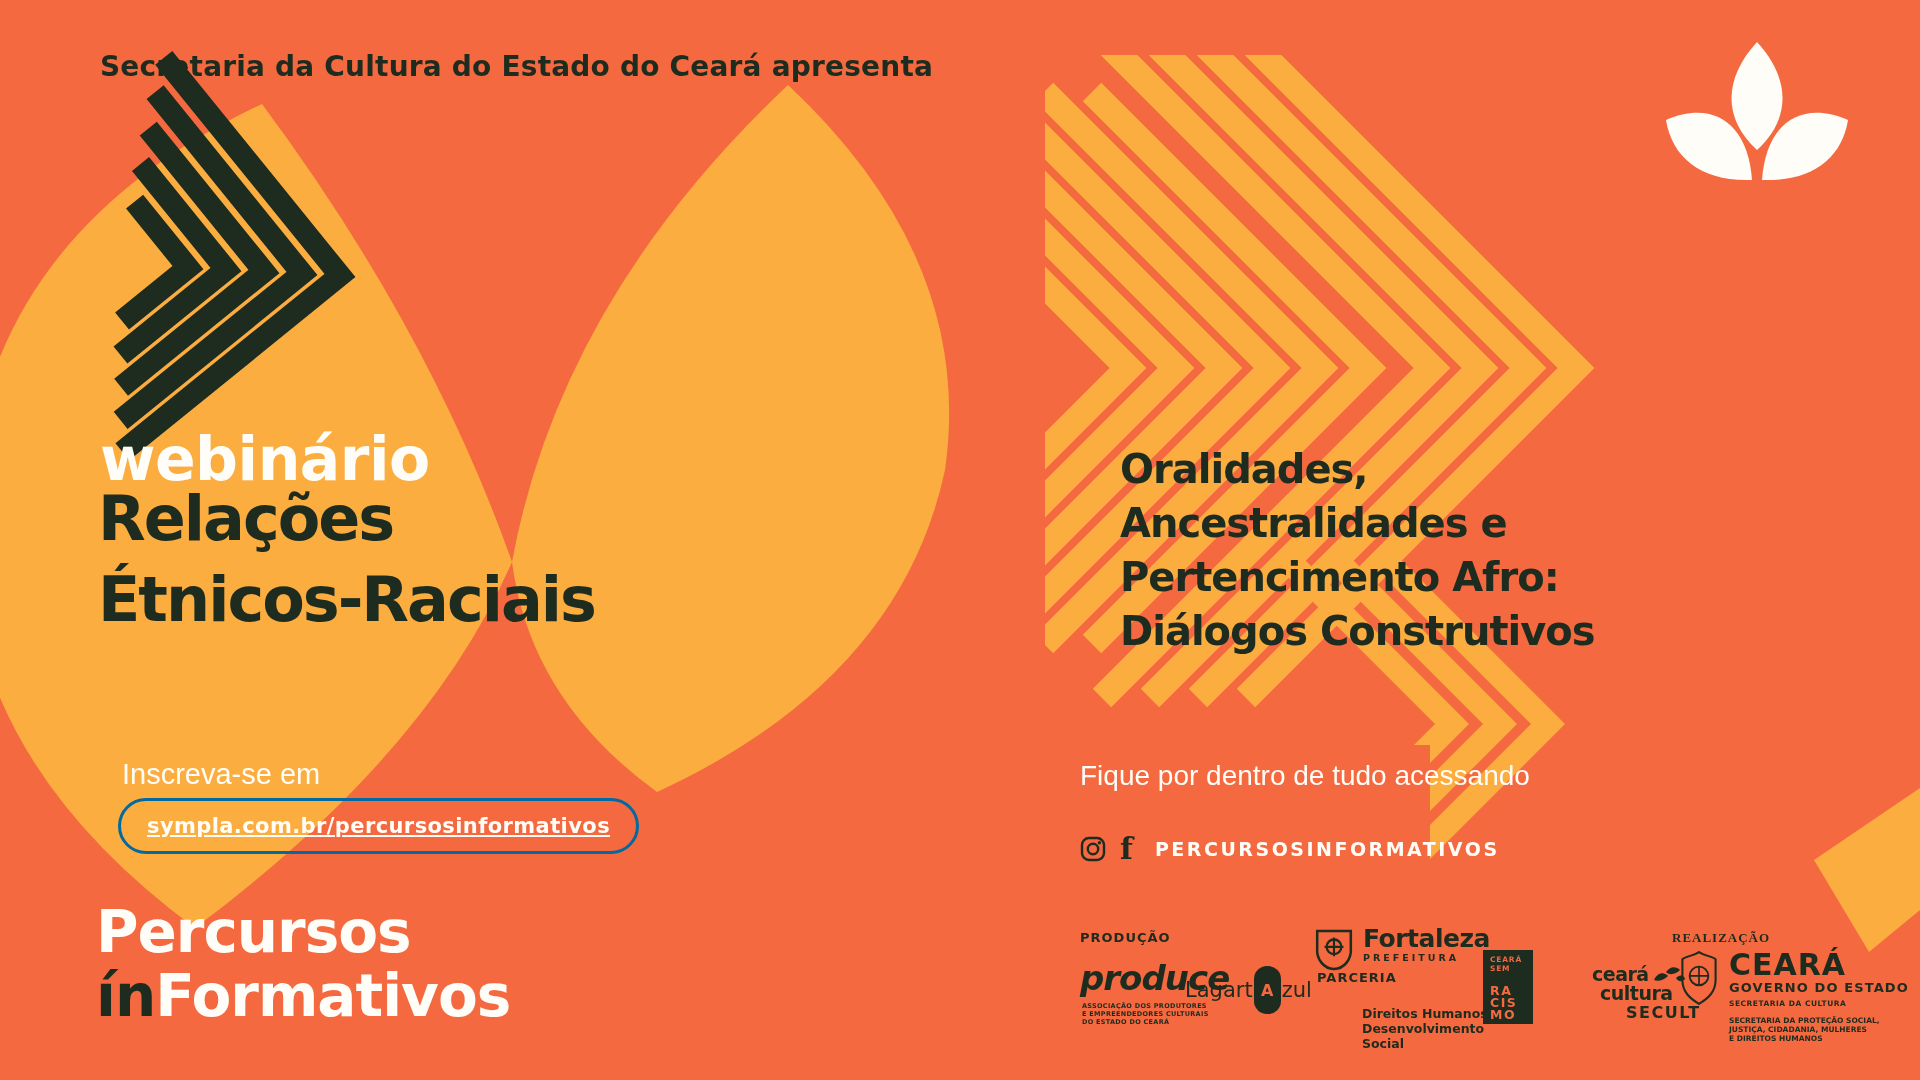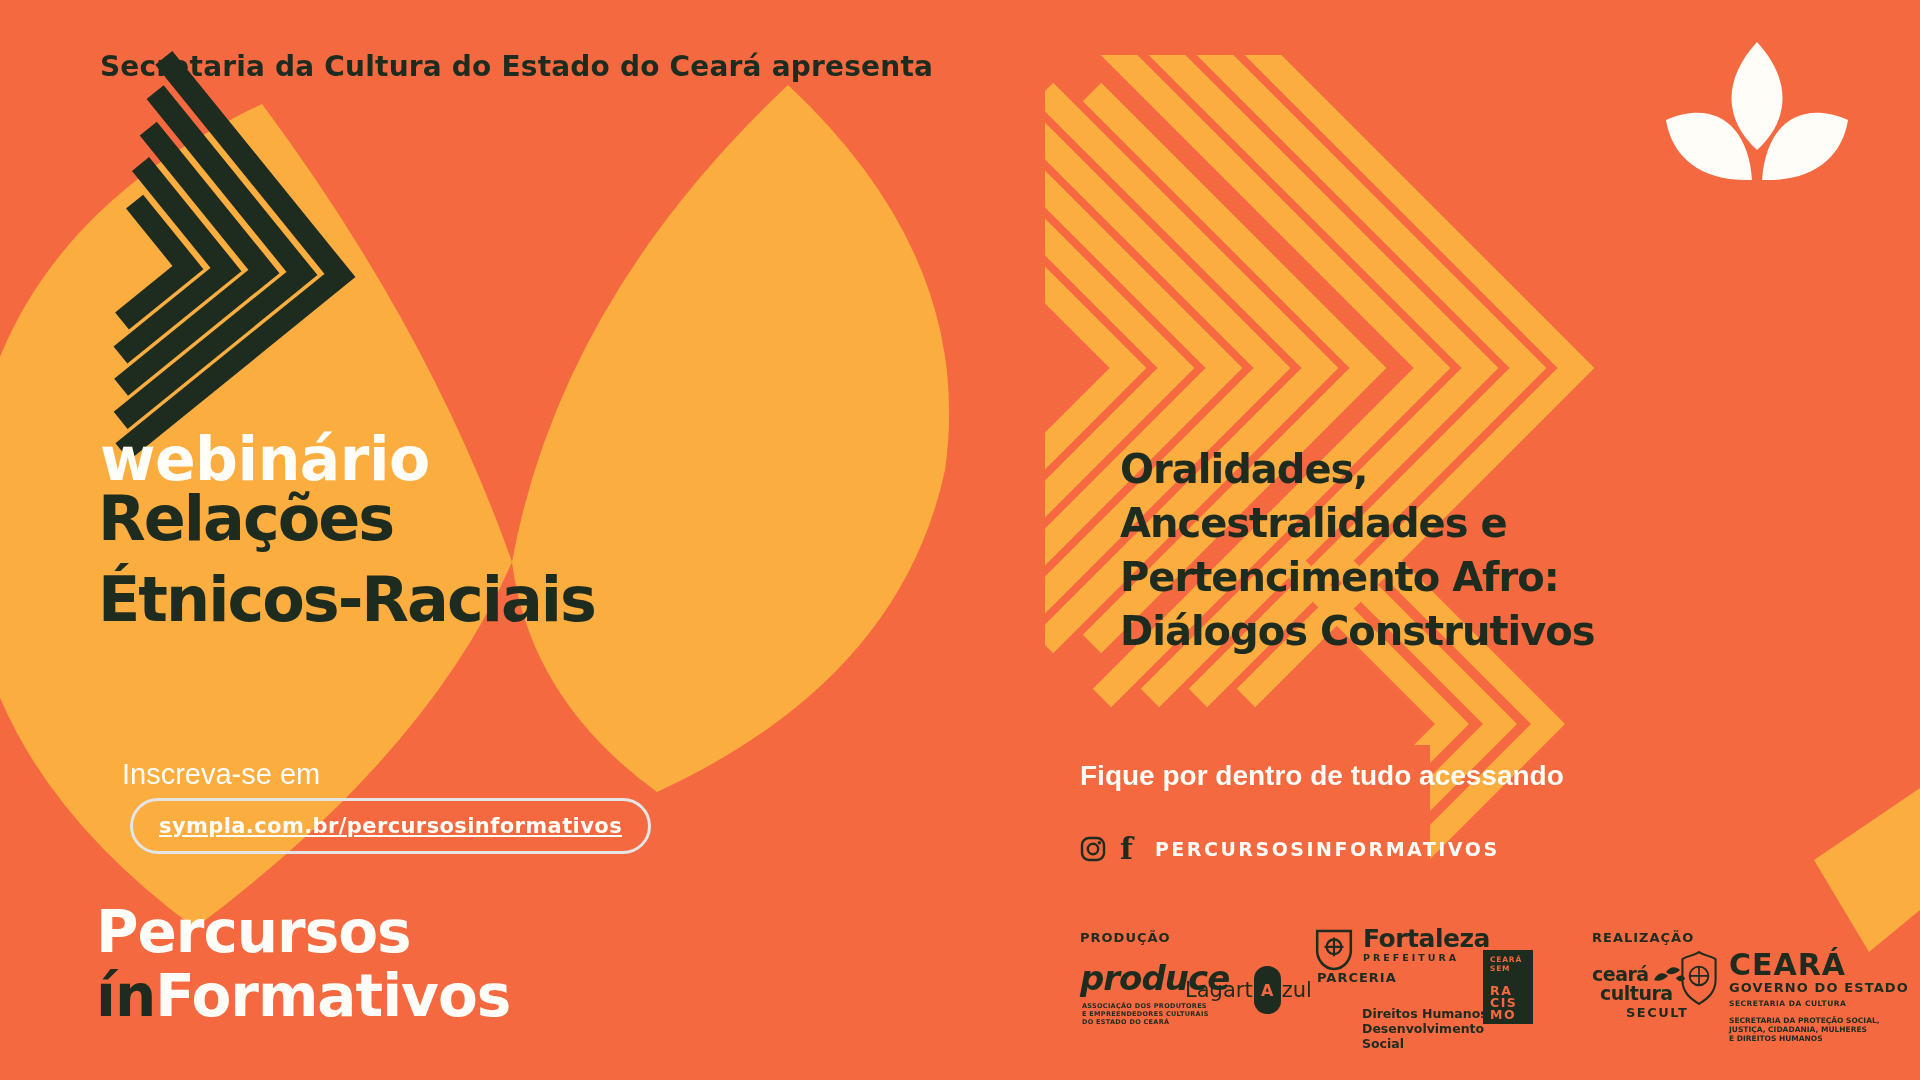--- a/index.html
+++ b/index.html
@@ -13,40 +13,40 @@
   .dark{color:#1E2B1F;}
   .cream{color:#FFFDF8;}
 
   .presenter{left:100px;top:50px;font-size:28px;font-weight:700;letter-spacing:.2px;}
 
   .kicker{left:100px;top:424px;font-size:60px;font-weight:800;letter-spacing:-.5px;}
   .event-title{left:98px;top:478px;font-size:62px;font-weight:800;line-height:81px;letter-spacing:-2px;}
 
   .signup-label{left:122px;top:758px;font-size:29px;font-weight:400;font-family:"Liberation Sans",sans-serif;}
   .signup-pill{
-    left:130px;top:798px;height:56px;display:flex;align-items:center;
-    border:3px solid #e5e5e5;border-radius:30px;padding:0 26px;box-sizing:border-box;text-align:center;
+    left:118px;top:798px;height:56px;display:flex;align-items:center;
+    border:3px solid #0369a1;border-radius:30px;padding:0 26px;box-sizing:border-box;text-align:center;
   }
   .signup-pill span{font-size:21px;font-weight:800;color:#FFFDF8;text-decoration:underline;letter-spacing:.4px;}
 
   .brand{left:96px;top:900px;font-size:58px;font-weight:800;line-height:64px;letter-spacing:-1px;color:#FFFDF8;}
   .brand .accent{color:#1E2B1F;}
 
   .topic{left:1080px;top:442px;font-size:40px;font-weight:800;line-height:54px;letter-spacing:-1px;margin-left:40px;}
 
-  .info-label{left:1080px;top:760px;font-size:28px;font-weight:700;font-family:"Liberation Sans",sans-serif;text-align:right;}
+  .info-label{left:1080px;top:760px;font-size:28px;font-weight:400;font-family:"Liberation Sans",sans-serif;text-align:right;}
   .website{left:1080px;top:800px;font-size:20px;font-weight:800;letter-spacing:1.2px;text-decoration:underline;}
   .social-row{left:1080px;top:836px;display:flex;align-items:center;gap:14px;}
   .handle{font-size:19px;font-weight:800;letter-spacing:2.5px;color:#FFFDF8;margin-left:8px;}
   .fb-f{font-size:30px;font-weight:800;color:#1E2B1F;line-height:26px;font-family:"DejaVu Serif","Liberation Serif",serif;}
 
   .credit-label{font-size:13px;font-weight:700;letter-spacing:1px;}
   .lab-producao{left:1080px;top:930px;}
   .lab-parceria{left:1317px;top:970px;}
-  .lab-realizacao{left:1592px;top:930px;}
+  .lab-realizacao{left:1672px;top:930px;font-family:Liberation Serif, serif;}
 
   .produce{left:1080px;top:958px;font-size:34px;font-weight:700;font-style:italic;letter-spacing:-1px;}
   .produce-sub{left:1082px;top:1002px;font-size:6.5px;font-weight:700;line-height:8px;letter-spacing:.3px;}
 
   .lagarta{left:1185px;top:966px;display:flex;align-items:center;font-size:21px;font-weight:400;}
   .lagarta-blob{display:inline-flex;align-items:center;justify-content:center;width:27px;height:48px;
     background:#1E2B1F;border-radius:13px;margin:0 1px;}
   .lagarta-blob b{color:#F4693F;font-size:16px;font-weight:800;}
 
   .fortaleza{left:1313px;top:926px;display:flex;gap:8px;}
@@ -55,21 +55,21 @@
   .dept{left:1362px;top:1006px;font-size:12.5px;font-weight:700;line-height:15px;}
 
   .racismo{left:1483px;top:950px;width:50px;height:74px;background:#1E2B1F;color:#F4693F;
     padding:6px 0 0 7px;box-sizing:border-box;line-height:8px;}
   .racismo .sm{font-size:7.5px;font-weight:800;letter-spacing:.8px;line-height:8.5px;}
   .racismo .lg{font-size:12.5px;font-weight:800;letter-spacing:1.5px;line-height:12px;}
 
   .cultura{left:1592px;top:964px;line-height:19px;}
   .cultura .l1{font-size:19px;font-weight:800;letter-spacing:-.5px;display:flex;align-items:center;gap:3px;}
   .cultura .l2{font-size:19px;font-weight:800;letter-spacing:-.5px;margin-left:8px;}
-  .cultura .l3{font-size:13px;font-weight:700;letter-spacing:1.5px;margin-left:34px;}
+  .cultura .l3{font-size:16px;font-weight:700;letter-spacing:1.5px;margin-left:34px;}
 
   .governo{left:1678px;top:950px;display:flex;gap:9px;}
   .gov-name{font-size:30px;font-weight:800;letter-spacing:1px;line-height:30px;}
   .gov-sub{font-size:13px;font-weight:800;letter-spacing:1.1px;}
   .gov-sec1{font-size:7.5px;font-weight:700;letter-spacing:.5px;margin-top:4px;}
   .gov-sec2{font-size:7.5px;font-weight:800;line-height:9px;margin-top:8px;}
 </style>
 </head>
 <body>
 

